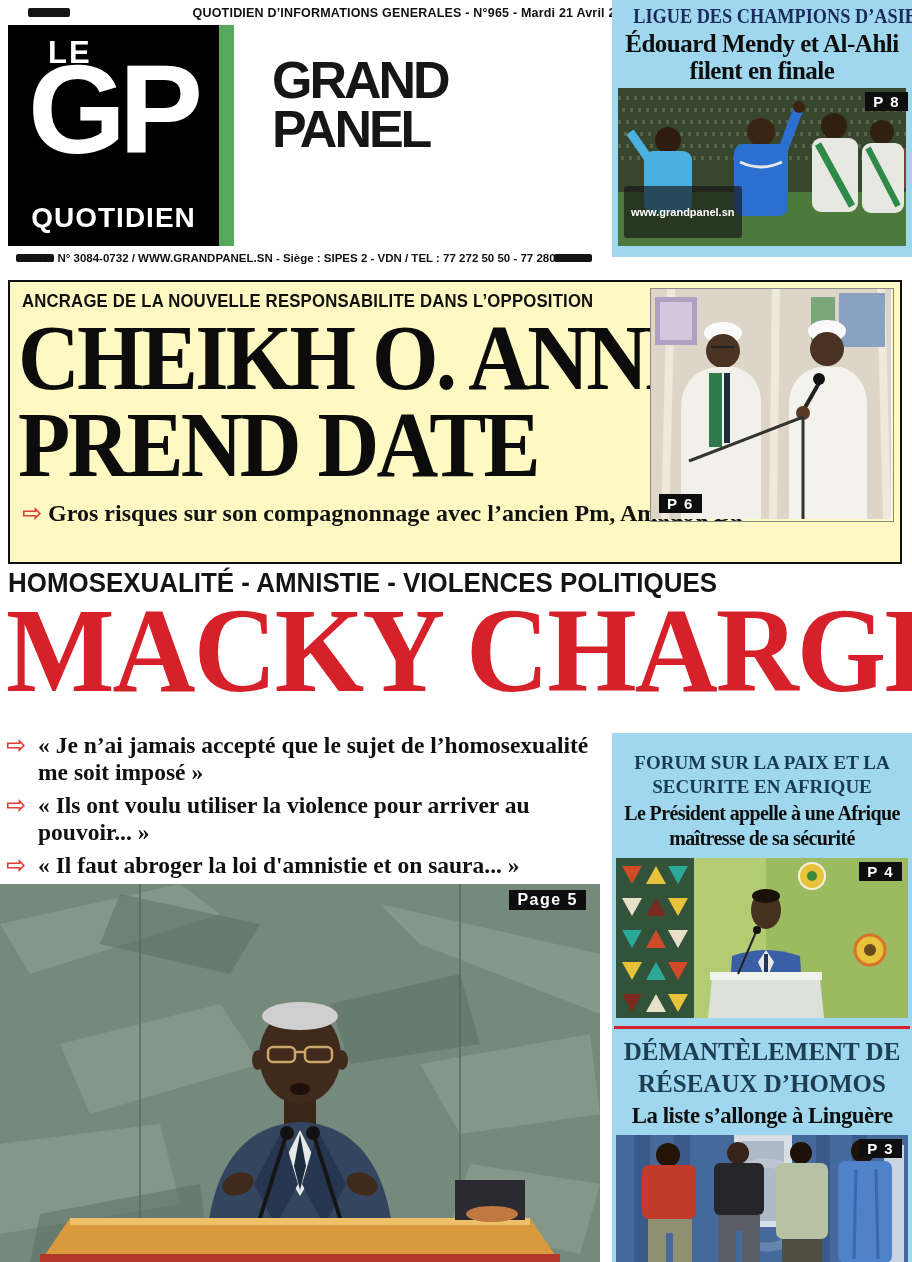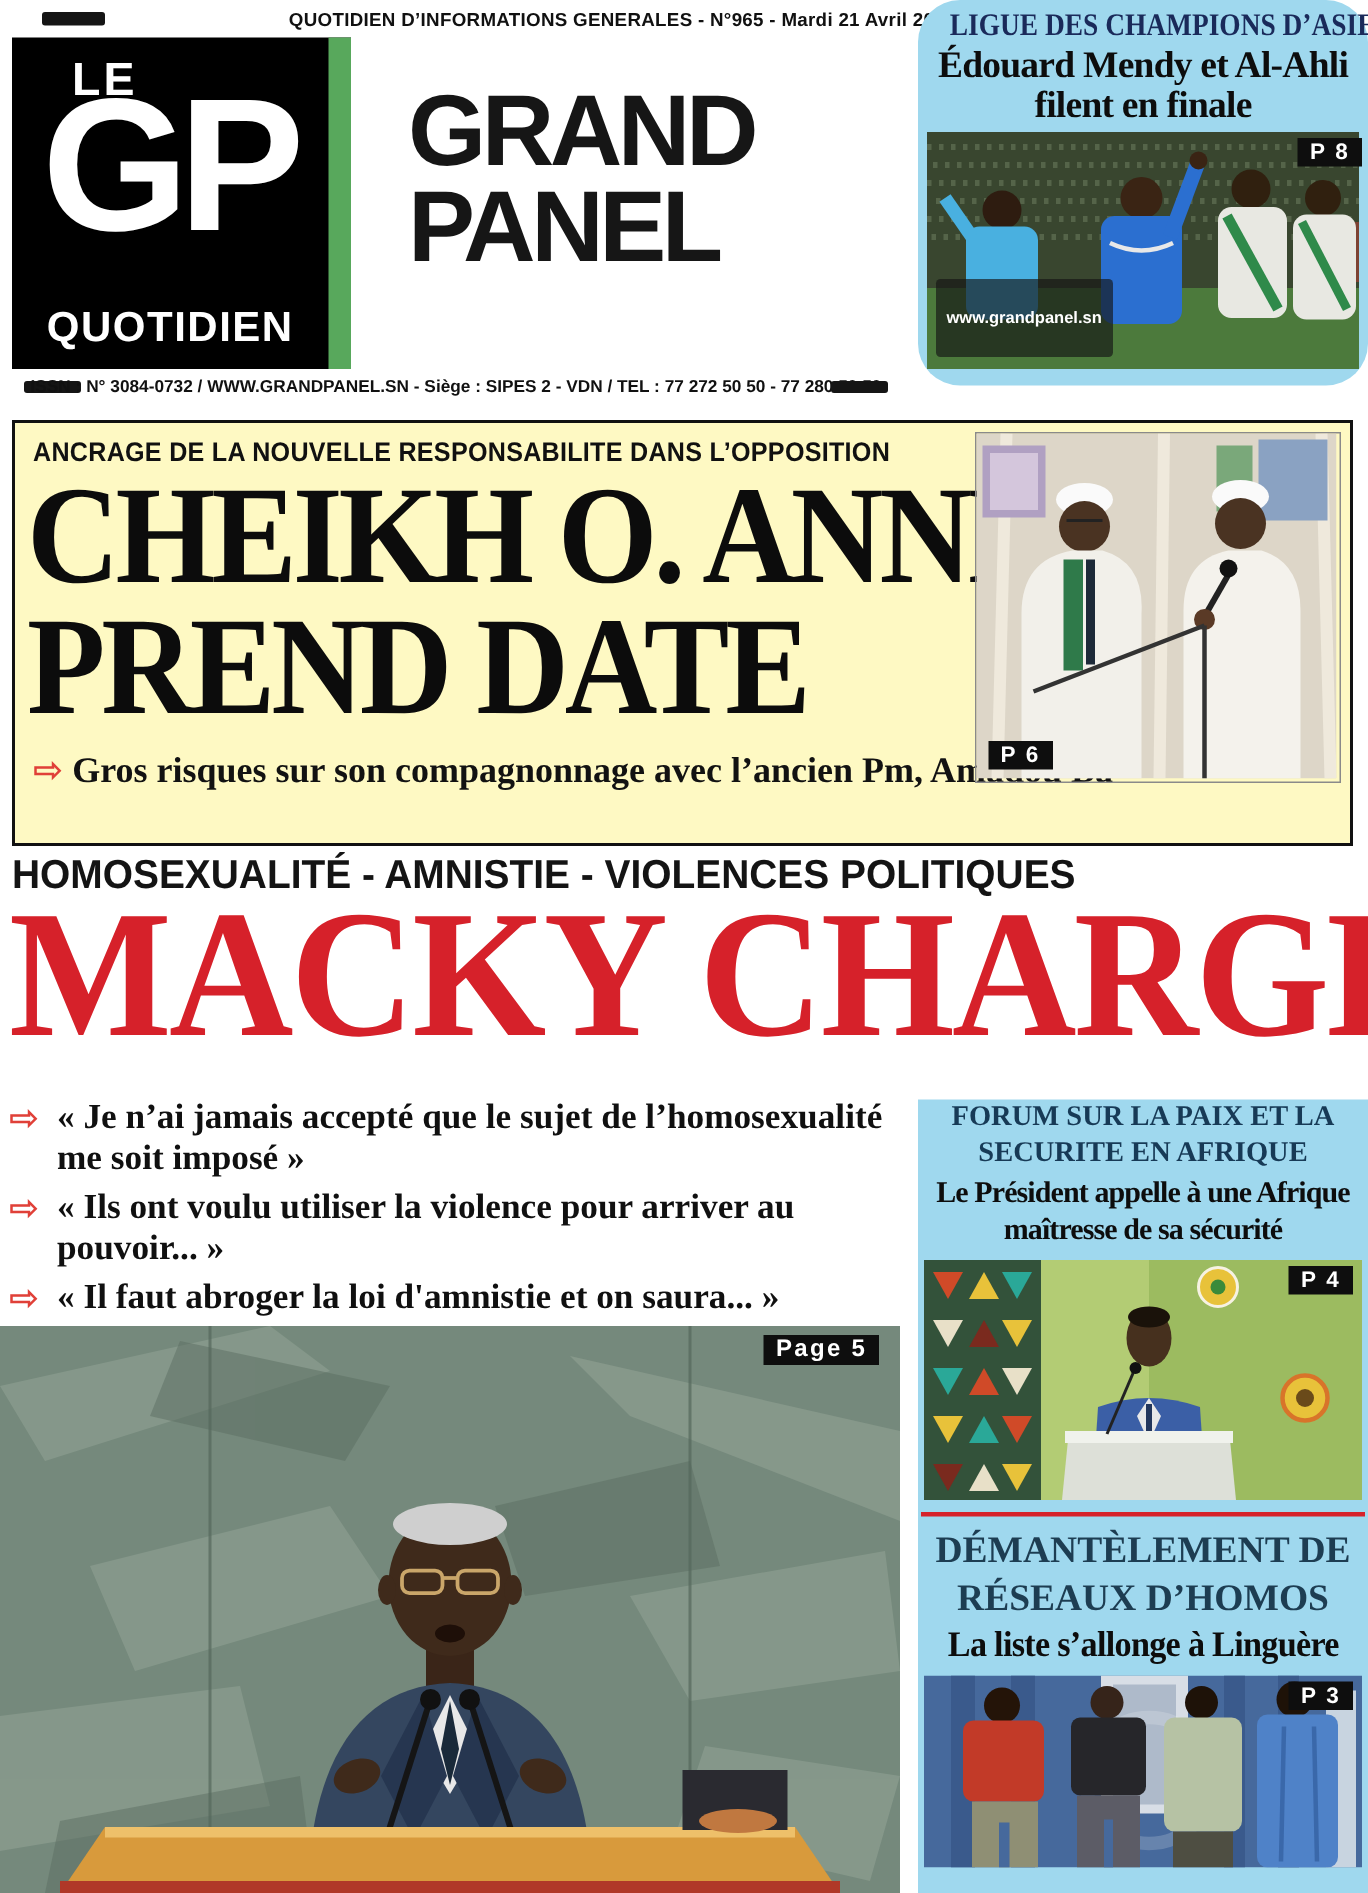--- a/index.html
+++ b/index.html
@@ -14,29 +14,29 @@
   .dash{position:absolute;background:#151515;border-radius:2px;width:42px;height:9px;}
 
   
   .logo-box{position:absolute;left:8px;top:25px;width:226px;height:221px;background:#000000;}
   .logo-stripe{position:absolute;right:0;top:0;bottom:0;width:15px;background:#58a85c;}
   .logo-le{position:absolute;left:40px;top:10px;color:#fff;font-weight:bold;font-size:31px;letter-spacing:2px;}
   .logo-gp{position:absolute;left:20px;top:22px;color:#fff;font-weight:bold;font-size:126px;
            letter-spacing:-7px;line-height:1;}
   .logo-quot{position:absolute;left:0;right:15px;bottom:12px;text-align:center;color:#fff;
            font-weight:bold;font-size:28px;letter-spacing:1px;}
-  .paper-title{position:absolute;left:272px;top:56px;font-weight:800;font-size:67px;
+  .paper-title{position:absolute;left:272px;top:56px;font-weight:800;font-size:52px;
            line-height:.95;letter-spacing:-3px;color:#161616;}
 
   .issn-bar{position:absolute;top:248px;left:0;width:608px;height:22px;}
   .issn-text{position:absolute;top:4px;left:0;right:0;text-align:center;font-weight:bold;font-size:11.5px;}
   .issn-bar .dash{width:38px;height:8px;top:6px;}
 
   
-  .sports-box{position:absolute;left:612px;top:0;width:300px;height:257px;background:#9fd8ee;border-radius:28px;}
+  .sports-box{position:absolute;left:612px;top:0;width:300px;height:257px;background:#9fd8ee;}
   .center-line{text-align:center;white-space:nowrap;}
   .sports-kicker{margin-top:4px;font-family:"Liberation Serif",serif;font-weight:bold;
       font-size:21px;color:#1a2a5a;}
   .sports-kicker>span{display:inline-block;transform:scaleX(.87);transform-origin:center;}
   .sports-headline{text-align:center;font-family:"Liberation Serif",serif;font-weight:bold;
       font-size:25px;line-height:1.08;letter-spacing:-.5px;color:#0d0d0d;margin-top:1px;}
   .photo-frame{position:relative;}
   .sports-photo{position:absolute;left:6px;top:88px;width:296px;height:158px;}
 
   .badge{position:absolute;background:#0e0e0e;color:#fff;font-weight:bold;
@@ -66,21 +66,21 @@
   .quotes{position:absolute;left:6px;top:732px;width:600px;}
   .quote{display:flex;gap:6px;margin-bottom:5px;font-family:"Liberation Serif",serif;
       font-weight:bold;font-size:23.5px;line-height:1.17;color:#101010;}
   .quote .arrow{flex:0 0 26px;font-size:24px;line-height:1.1;}
 
   .macky-photo-wrap{position:absolute;left:0;top:884px;width:600px;height:378px;text-align:right;}
   .macky-photo-wrap .badge{top:6px;right:14px;font-size:16px;}
 
   
   .right-col{position:absolute;left:612px;top:733px;width:300px;height:529px;background:#9fd8ee;}
-  .forum-kicker{margin-top:0;text-align:center;font-family:"Liberation Serif",serif;font-weight:bold;
+  .forum-kicker{margin-top:18px;text-align:center;font-family:"Liberation Serif",serif;font-weight:bold;
       font-size:19px;line-height:1.25;color:#173a56;}
   .forum-headline{margin-top:2px;text-align:center;font-family:"Liberation Serif",serif;font-weight:bold;
       font-size:20px;line-height:1.28;letter-spacing:-.6px;color:#0d0d0d;}
   .col-photo{position:relative;margin:6px 4px 0 4px;width:292px;}
   .col-photo .badge{top:4px;right:6px;}
   .red-hr{margin:8px 2px 0 2px;height:3px;background:#d6212a;}
   .homos-kicker{margin-top:7px;text-align:center;font-family:"Liberation Serif",serif;font-weight:bold;
       font-size:25px;line-height:1.28;color:#1d3d52;}
   .homos-headline{margin-top:1px;text-align:center;font-family:"Liberation Serif",serif;font-weight:bold;
       font-size:24px;line-height:1.2;color:#0d0d0d;white-space:nowrap;}

